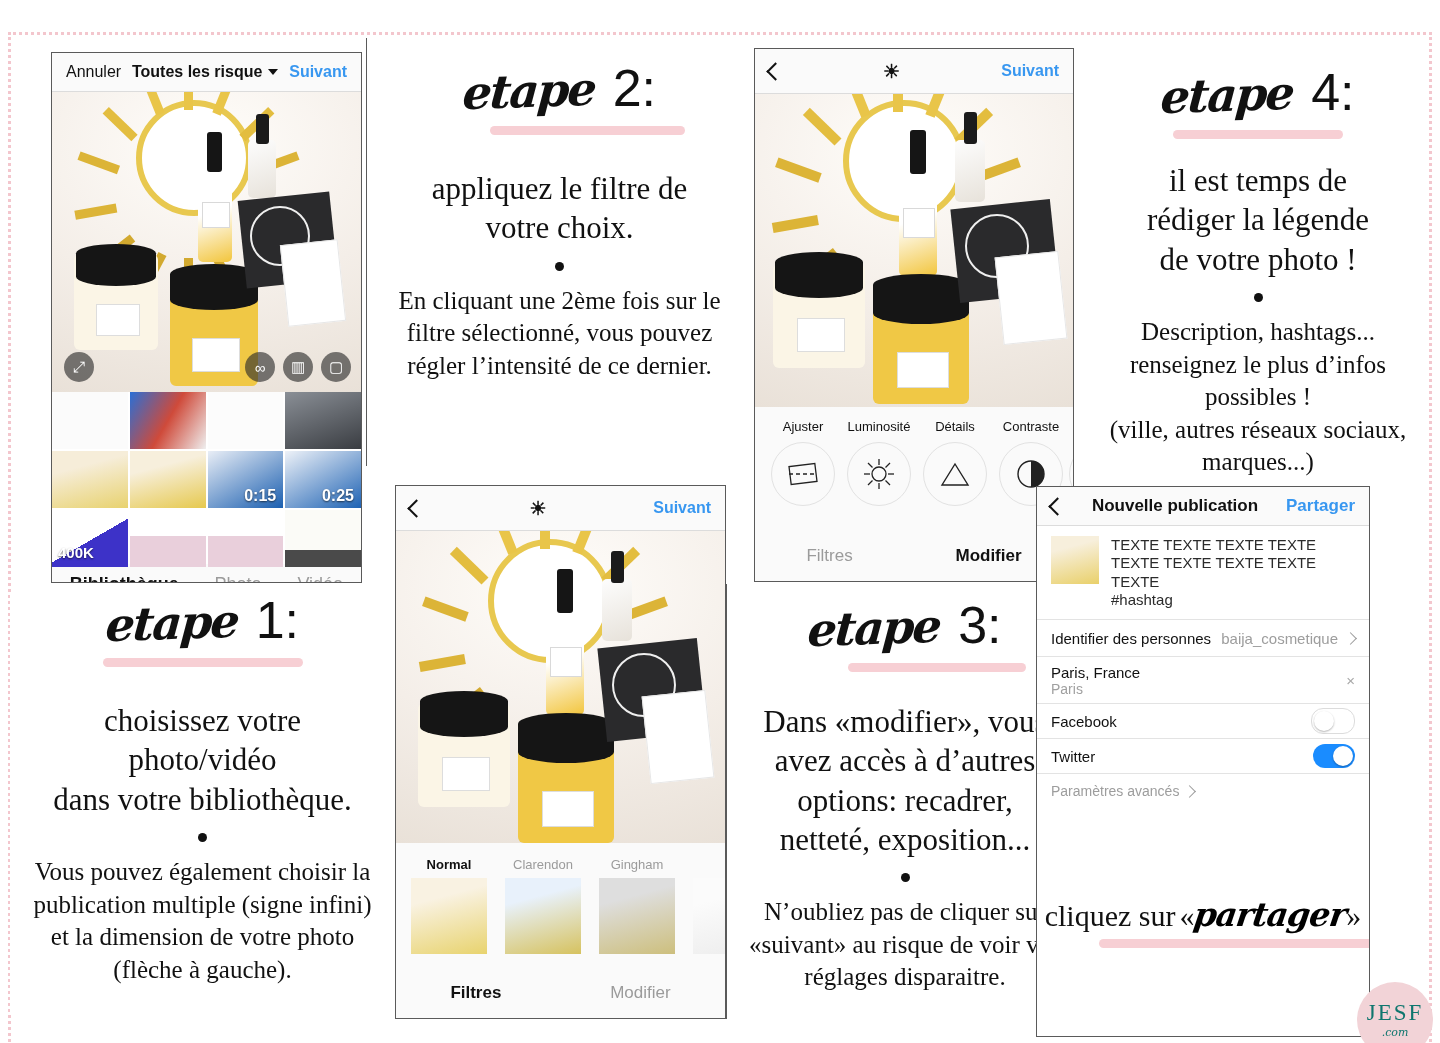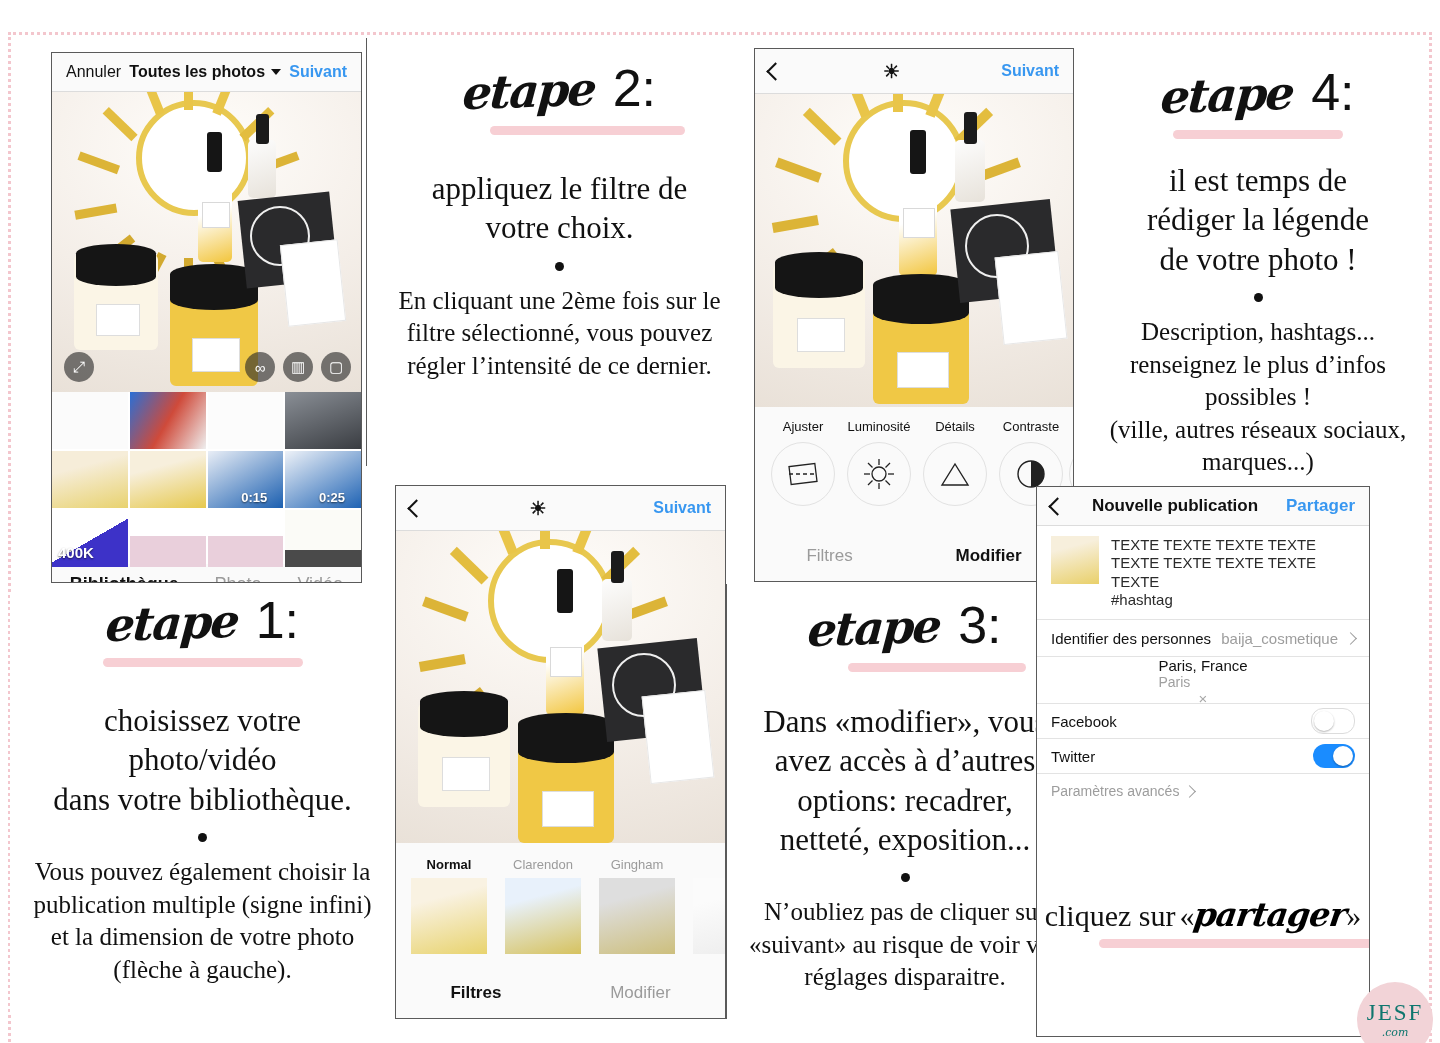--- a/index.html
+++ b/index.html
@@ -82,22 +82,22 @@
   .ray{position:absolute;background:linear-gradient(180deg,#f4d357,#d9ac2b);transform-origin:50% 100%;}
   .jar{position:absolute;border-radius:6px;}
   .lid{position:absolute;border-radius:50%/22%;background:#151515;}
   .bottle{position:absolute;border-radius:5px;}
   .box3d{position:absolute;background:#2a2a2c;}
 
   
   .grid{display:grid;gap:2px;background:#fff;}
   .cell{position:relative;overflow:hidden;background:#ddd;}
   .badge{
-    position:absolute;right:16px;bottom:3px;color:#fff;
-    font-family:"Liberation Sans",sans-serif;font-size:13px;font-weight:700;
+    position:absolute;right:7px;bottom:3px;color:#fff;
+    font-family:"Liberation Sans",sans-serif;font-size:16px;font-weight:700;
     text-shadow:0 1px 2px rgba(0,0,0,.6);
   }
   .tabbar{
     display:flex;align-items:center;justify-content:space-around;
     background:#fafafa;font-family:"Liberation Sans",sans-serif;font-size:18px;
   }
   .tab-on{font-weight:700;color:#111;}
   .tab-off{color:#9b9b9b;}
 
   
@@ -142,21 +142,21 @@
 </head>
 <body>
 
 <div id="canvas">
   <div id="frame"></div>
 
   <div class="ph" style="left:51px;top:28px;width:311px;height:531px;">
     <div class="navbar">
       <span class="nav-cancel">Annuler</span>
       <span class="nav-title">
-        <span>Toutes les photos</span>
+        <span>Toutes les risque</span>
         <span class="chev-d"></span>
       </span>
       <span class="nav-next">Suivant</span>
     </div>
 
     <div class="photo" style="height:300px;">
       <div class="scene">
         <div class="mirror" style="left:84px;top:8px;width:104px;height:104px;"></div>
         <div class="ray" style="left:132px;top:-22px;width:9px;height:40px;background:#e9c549;"></div>
         <div class="ray" style="left:160px;top:-16px;width:9px;height:38px;transform:rotate(22deg);background:#e9c549;"></div>
@@ -474,21 +474,21 @@
       </div>
     </div>
 
     <div class="prow" style="height:36px;">
       <span style="font-size:15px;color:#111;">Identifier des personnes</span>
       <span style="flex:1;"></span>
       <span style="font-size:15px;color:#9d9d9d;margin-right:8px;">baija_cosmetique</span>
       <span class="chev-r-sm"></span>
     </div>
 
-    <div class="prow" style="height:46px;flex-direction:column;">
+    <div class="prow" style="height:46px;">
       <div style="flex:1;">
         <div style="font-size:15px;color:#111;">Paris, France</div>
         <div style="font-size:14px;color:#a0a0a0;">Paris</div>
       </div>
       <span style="color:#a8a8a8;font-size:15px;">×</span>
     </div>
 
     <div class="prow" style="height:34px;">
       <span style="font-size:15px;color:#111;">Facebook</span>
       <span style="flex:1;"></span>

